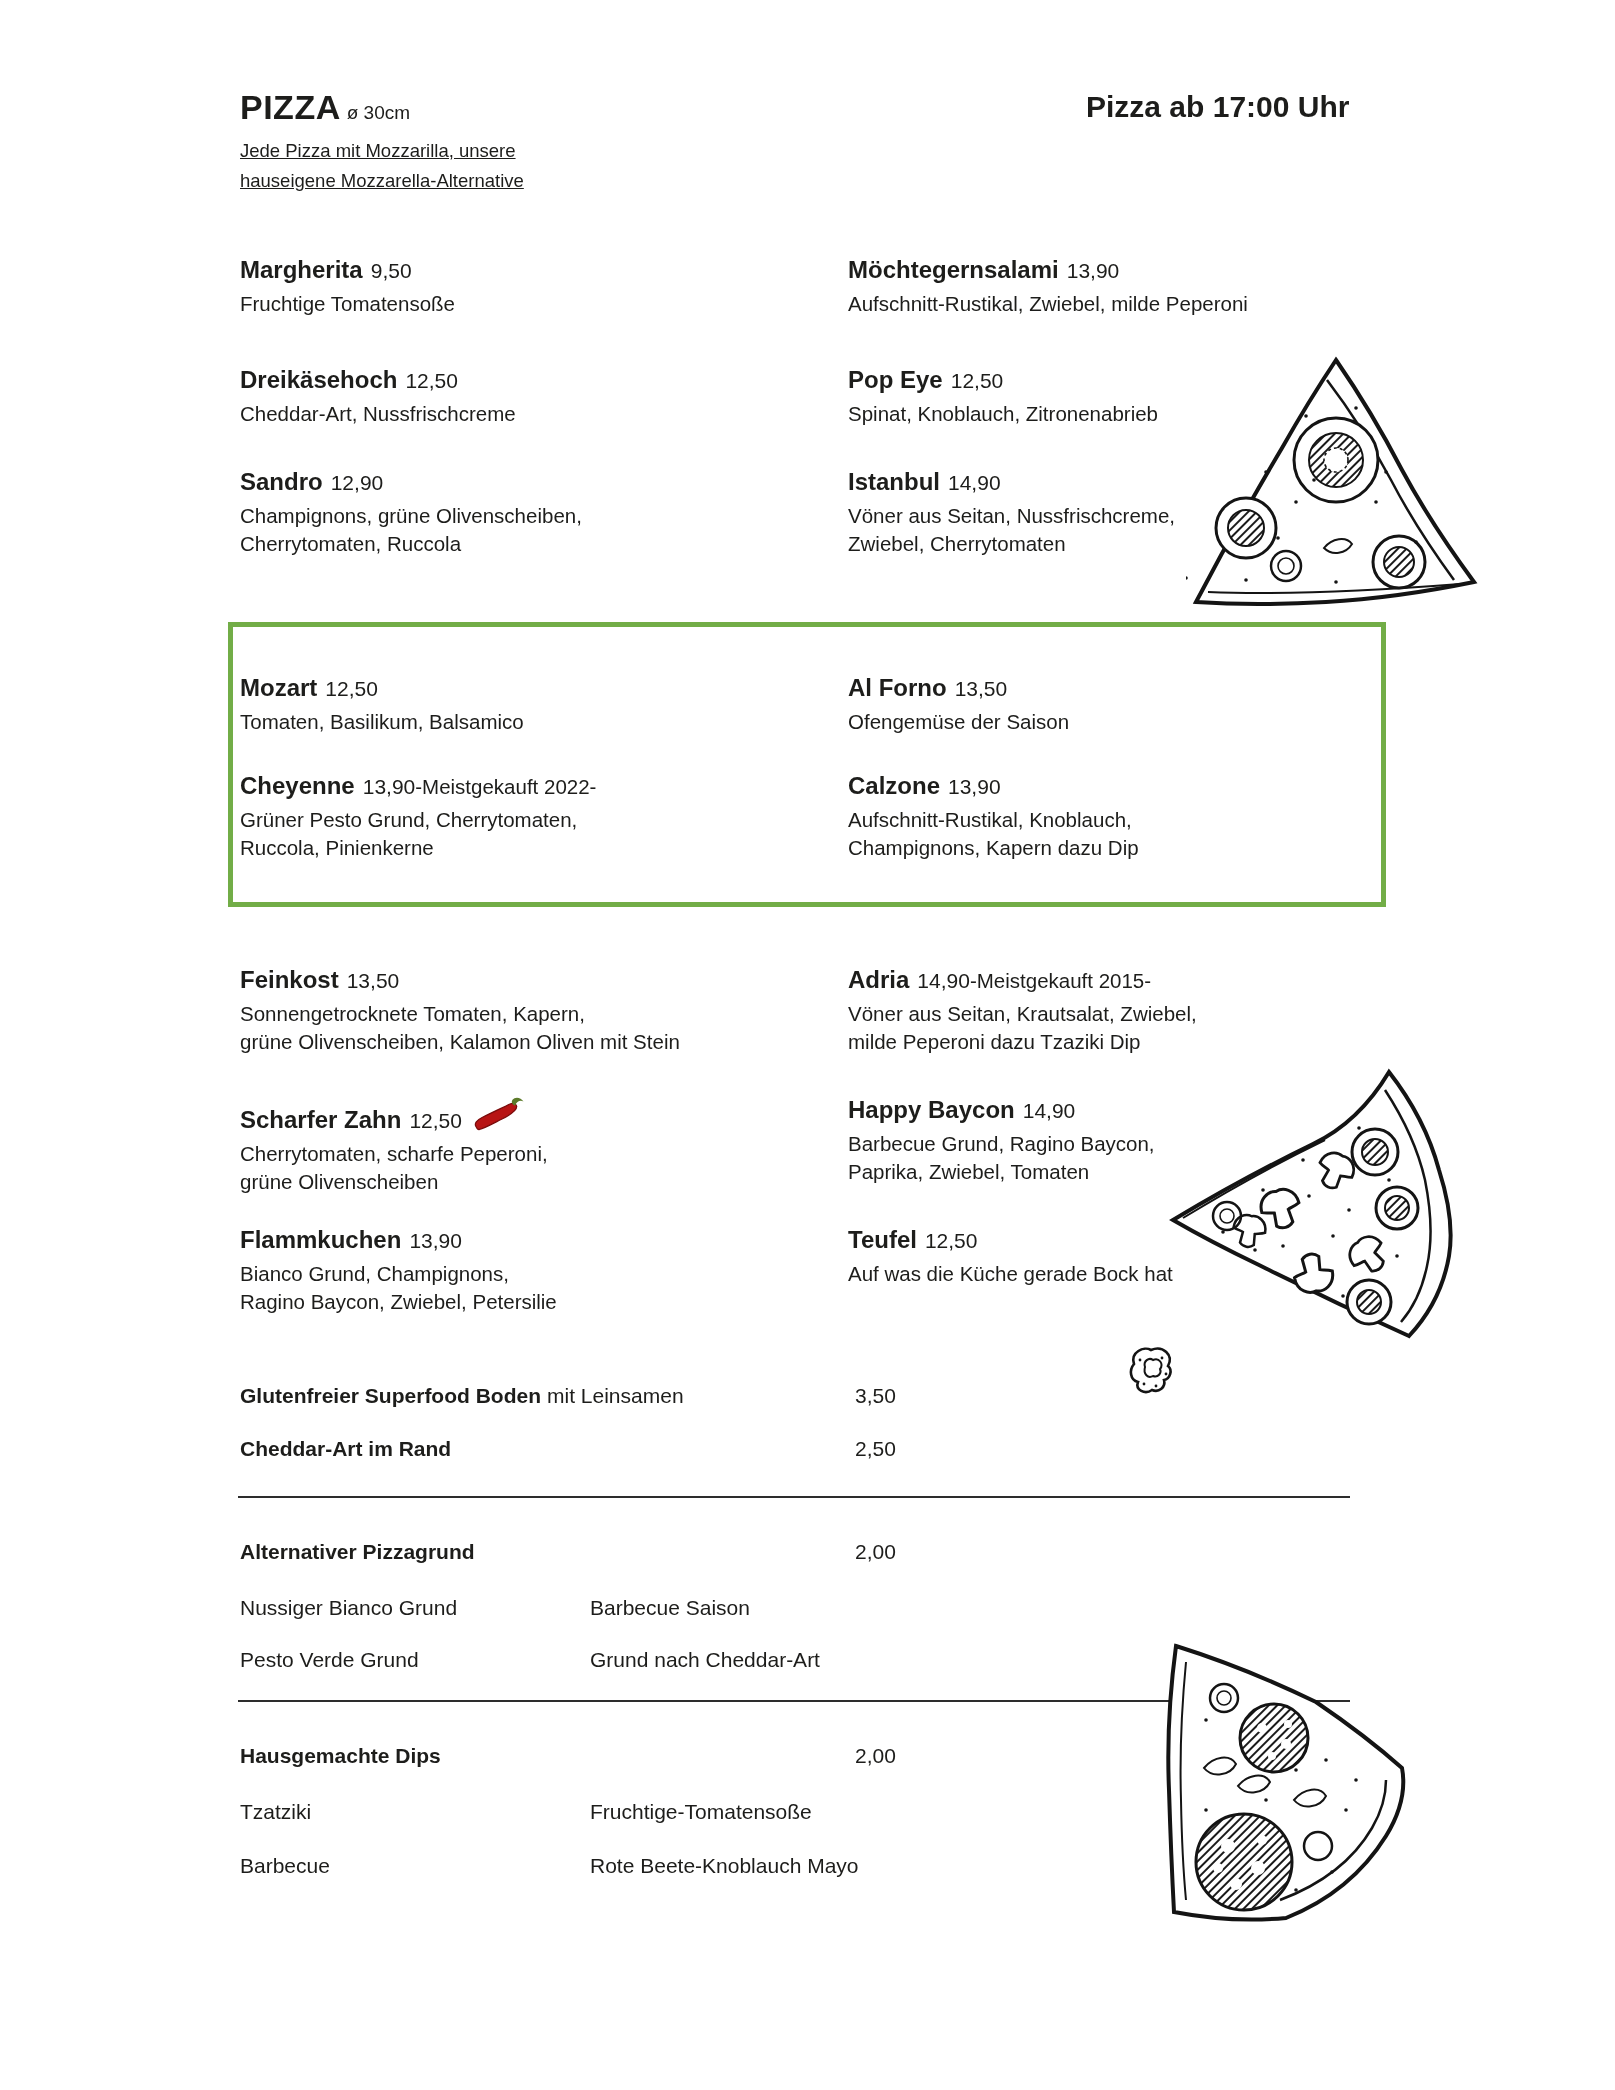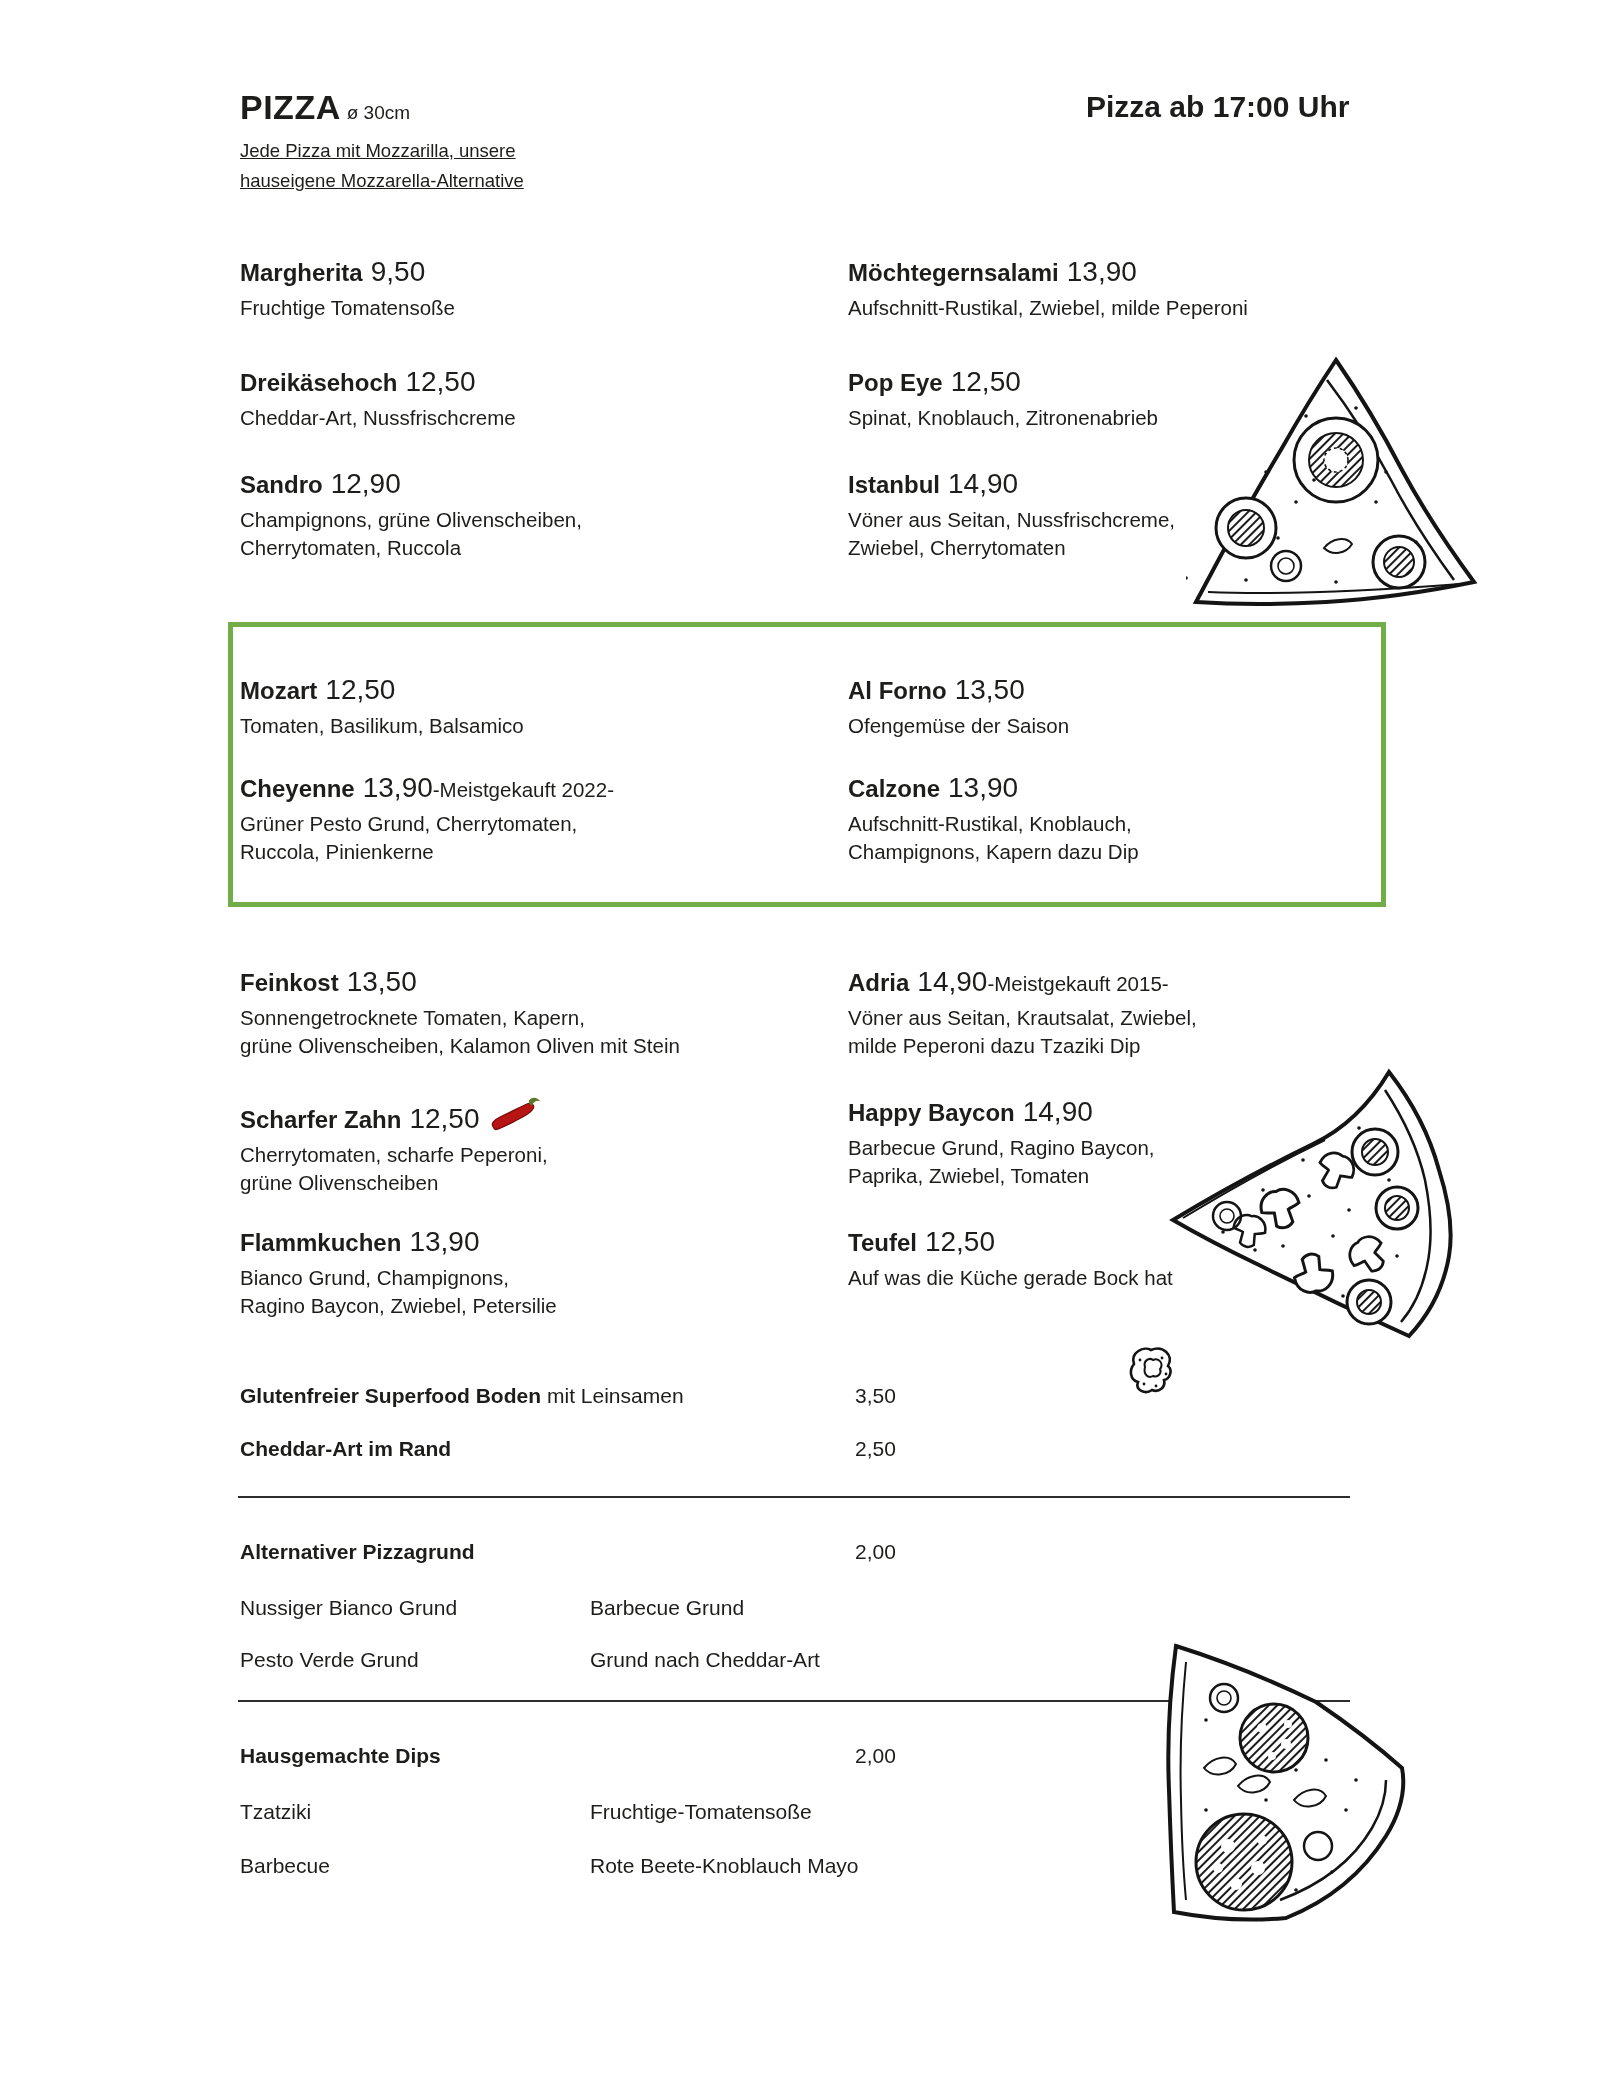--- a/index.html
+++ b/index.html
@@ -10,21 +10,21 @@
   .header-left{position:absolute;left:240px;top:88px;}
   .h1{font-size:34px;font-weight:700;letter-spacing:0.5px;}
   .h1-sub{font-size:19px;font-weight:400;margin-left:6px;}
   .subtitle{font-size:18.5px;line-height:28px;margin-top:2px;text-decoration:underline;}
   .subtitle:first-of-type{margin-top:10px;}
   .availability{position:absolute;left:1086px;top:90px;font-size:30px;font-weight:700;}
 
   
   .item{position:absolute;width:640px;}
   .name-line{font-size:24px;font-weight:700;white-space:nowrap;}
-  .price{font-size:28px;font-weight:400;margin-left:8px;margin-top:48px;}
+  .price{font-size:21px;font-weight:400;margin-left:8px;margin-top:48px;}
   .badge{font-size:20.5px;font-weight:400;}
   .desc{font-size:20.5px;font-weight:400;line-height:28px;margin-top:6px;white-space:pre-line;}
 
   
   .highlight-box{position:absolute;left:228px;top:622px;width:1148px;height:275px;
                  border:5px solid #72AD47;background:transparent;}
 
   
   .extra-row{position:absolute;left:240px;width:1000px;font-size:21px;}
   .extra-bold{font-weight:700;}
@@ -145,21 +145,21 @@
   </div>
 
   <div class="divider" style="top:1496px"></div>
 
   <div class="extra-row" style="top:1540px">
     <span class="extra-bold">Alternativer Pizzagrund</span>
     <span class="extra-price">2,00</span>
   </div>
   <div class="opt-row" style="top:1596px">
     <span>Nussiger Bianco Grund</span>
-    <span class="opt-col2">Barbecue Grund</span>
+    <span class="opt-col2">Barbecue Saison</span>
   </div>
   <div class="opt-row" style="top:1648px">
     <span>Pesto Verde Grund</span>
     <span class="opt-col2">Grund nach Cheddar-Art</span>
   </div>
 
   <div class="divider" style="top:1700px"></div>
 
   <div class="extra-row" style="top:1744px">
     <span class="extra-bold">Hausgemachte Dips</span>

